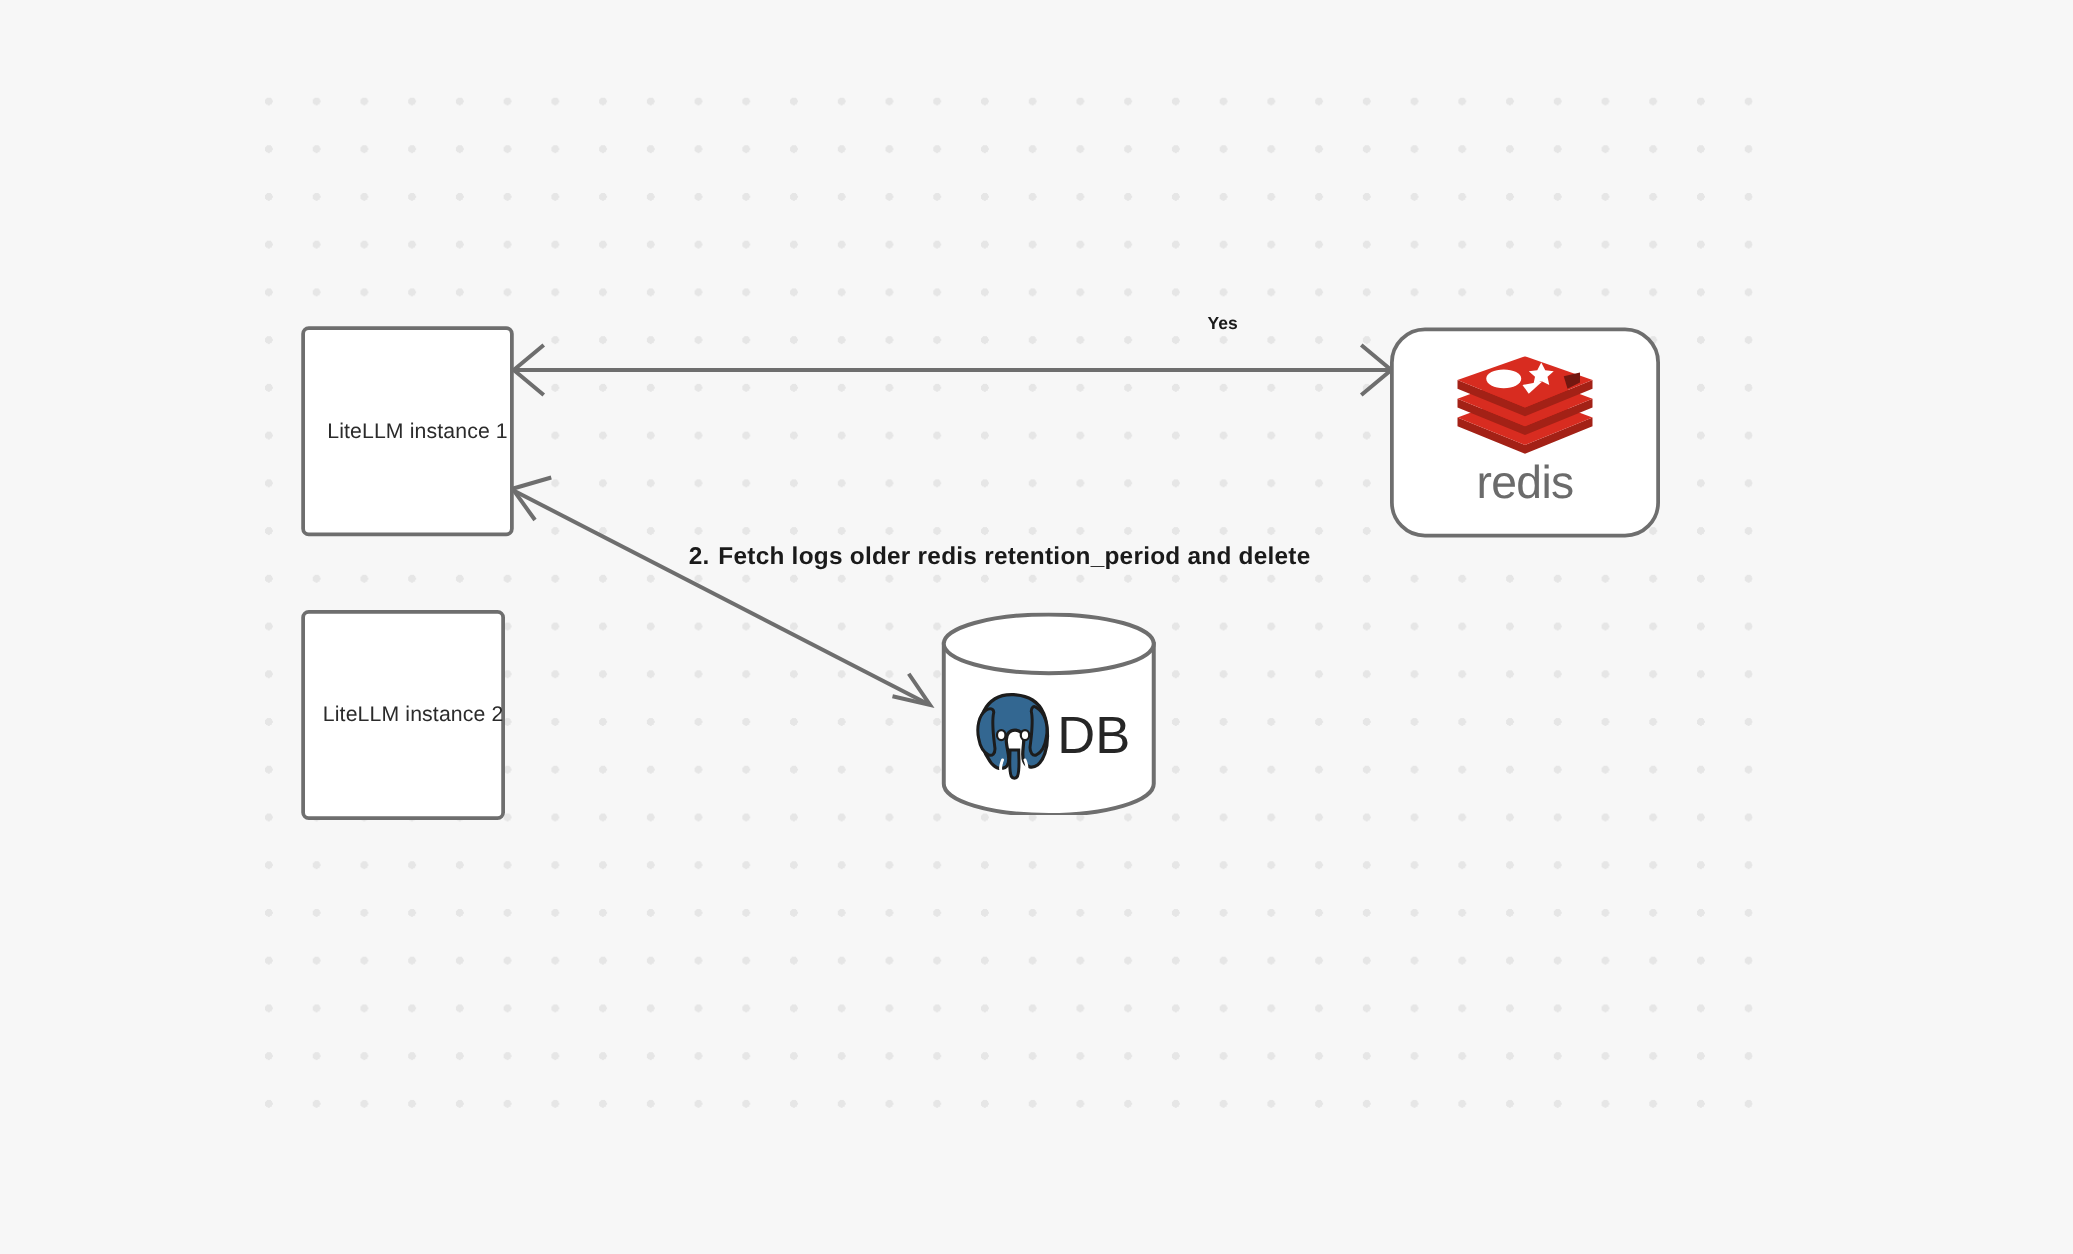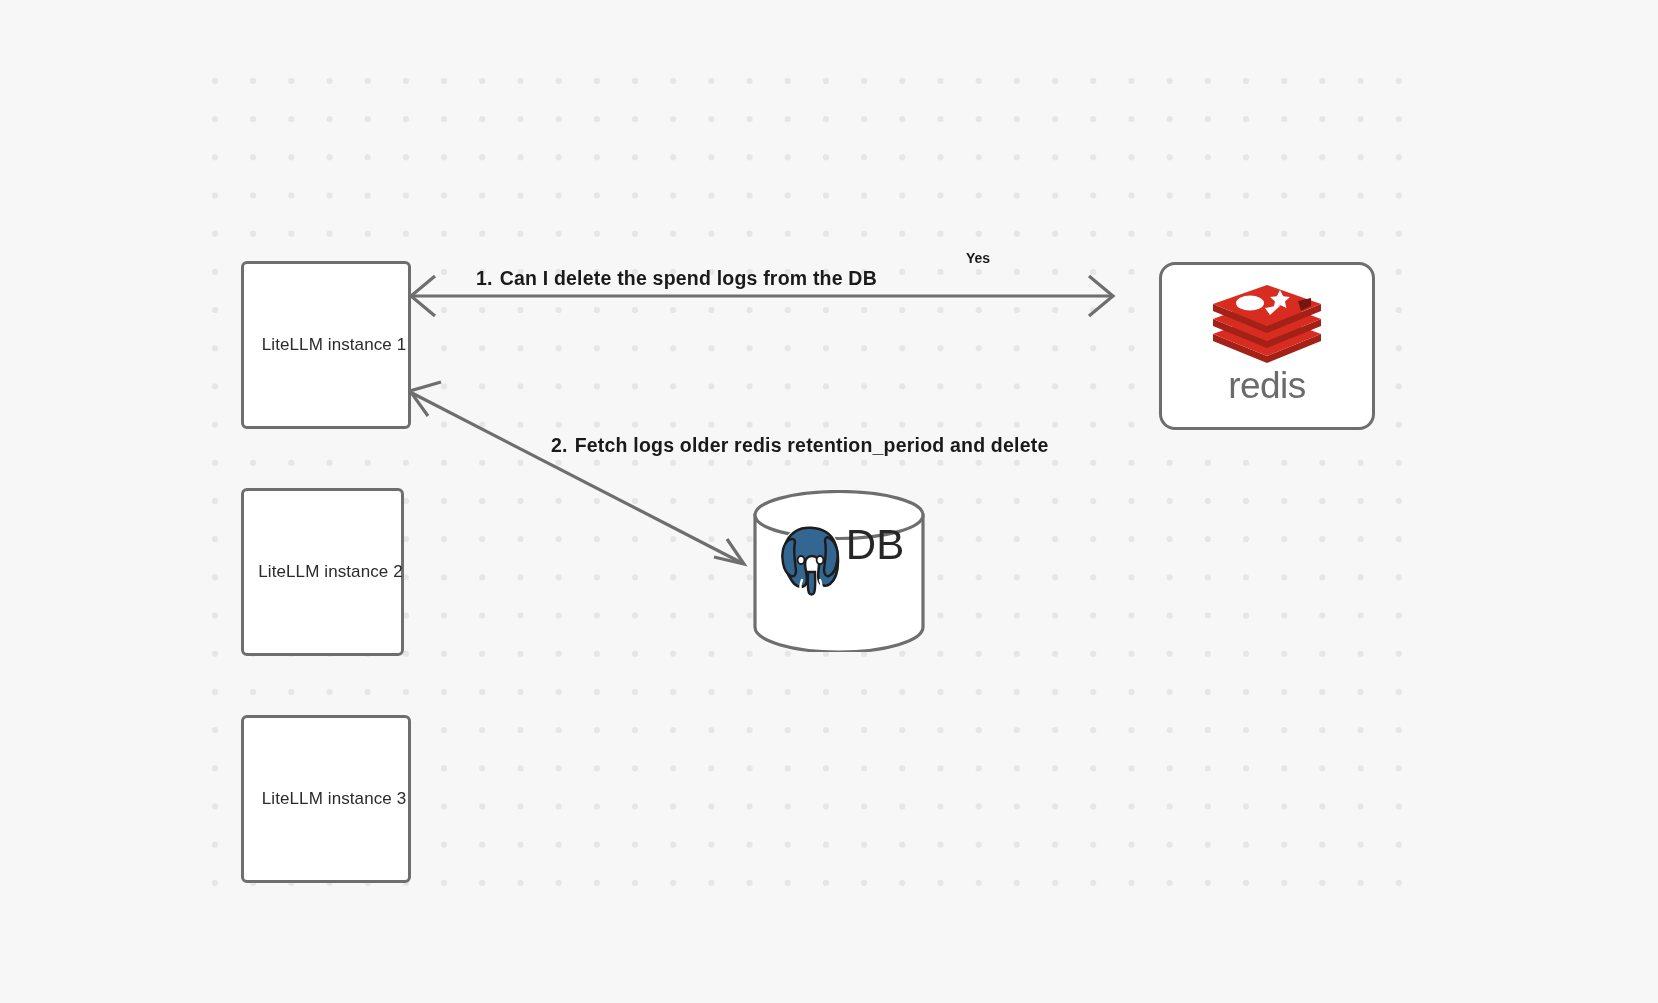--- a/index.html
+++ b/index.html
@@ -58,24 +58,23 @@
   #node-litellm-1 { left: 241px; top: 261px;  width: 170px; height: 168px; }
   #node-litellm-2 { left: 241px; top: 488px;  width: 163px; height: 168px; }
   #node-litellm-3 { left: 241px; top: 715px;  width: 170px; height: 168px; }
 
   
   #node-redis {
     left: 1112px;
     top: 262px;
     width: 216px;
     height: 168px;
-    border-radius: 16px;
+    border-radius: 28px;
     flex-direction: column;
     gap: 2px;
-    margin-left: 47px;
   }
   .redis-logo-wrap {
     width: 124px;
     height: 122px;
     display: flex;
     flex-direction: column;
     align-items: center;
     justify-content: flex-start;
   }
   .redis-stack { display:block; }
@@ -88,21 +87,21 @@
     top: 490px;
     width: 172px;
     height: 162px;
   }
   #node-db svg.cyl { position:absolute; left:0; top:0; }
   .db-content {
     position: absolute;
     left: 0; top: 0;
     width: 172px; height: 162px;
     display: flex;
-    align-items: flex-start;
+    align-items: center;
     justify-content: center;
     gap: 2px;
     padding-top: 34px;
     box-sizing: border-box;
   }
   .db-text {
     font-size: 42px;
     font-weight: 400;
     color: #262626;
     font-family: "Liberation Sans", sans-serif;
@@ -163,41 +162,35 @@
 
     <g>
       <line x1="412" y1="393" x2="742" y2="563" stroke="#6e6e6e" stroke-width="3.2"></line>
 
       <polyline points="441,382 410,391 428,416" fill="none" stroke="#6e6e6e" stroke-width="3.2" stroke-linecap="butt" stroke-linejoin="miter"></polyline>
 
       <polyline points="714,557 744,564 727,539" fill="none" stroke="#6e6e6e" stroke-width="3.2" stroke-linecap="butt" stroke-linejoin="miter"></polyline>
     </g>
   </svg>
 
-  <div class="edge-label" id="edge-label-1">
-    <span class="lbl-num">1.</span><span>Can I delete the spend logs from the DB</span>
-  </div>
 
   <div class="edge-label" id="edge-label-1-yes">Yes</div>
 
   <div class="edge-label" id="edge-label-2">
     <span class="lbl-num">2.</span><span>Fetch logs older redis retention_period and delete</span>
   </div>
 
   <div class="node" id="node-litellm-1">
     <span class="node-label">LiteLLM instance 1</span>
   </div>
 
   <div class="node" id="node-litellm-2">
     <span class="node-label">LiteLLM instance 2</span>
   </div>
 
-  <div class="node" id="node-litellm-3">
-    <span class="node-label">LiteLLM instance 3</span>
-  </div>
 
   <div class="node" id="node-redis">
     <div class="redis-logo-wrap">
 
       <svg class="redis-stack" width="118" height="86" viewBox="0 0 118 86" xmlns="http://www.w3.org/2000/svg">
 
         <path d="M59 78 L5 56 L5 49 L59 71 L113 49 L113 56 Z" fill="#a32116"></path>
         <path d="M59 71 L5 49 L59 29 L113 49 Z" fill="#d82c20"></path>
 
         <path d="M59 63 L5 41 L5 34 L59 56 L113 34 L113 41 Z" fill="#a32116"></path>

